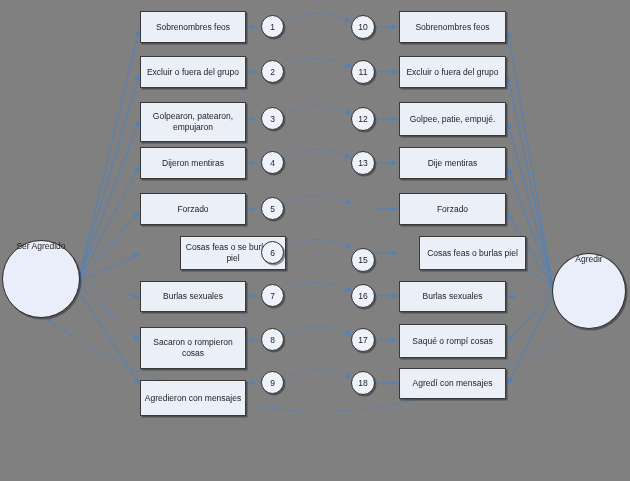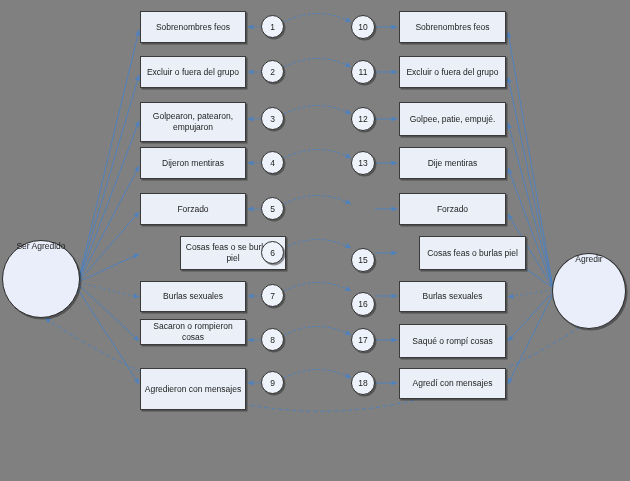--- a/index.html
+++ b/index.html
@@ -152,24 +152,24 @@
     </div>
   <div class="node-box" style="left:140px;top:193px;width:106px;height:32px;">
     <span>Forzado</span>
     </div>
   <div class="node-box" style="left:140px;top:236px;width:106px;height:34px;margin-left:40px;">
     <span>Cosas feas o se burlaron piel</span>
     </div>
   <div class="node-box" style="left:140px;top:281px;width:106px;height:31px;">
     <span>Burlas sexuales</span>
     </div>
-  <div class="node-box" style="left:140px;top:319px;width:106px;height:26px;">
+  <div class="node-box" style="left:140px;top:327px;width:106px;height:42px;">
     <span>Sacaron o rompieron cosas</span>
     </div>
-  <div class="node-box" style="left:140px;top:368px;width:106px;height:42px;">
+  <div class="node-box" style="left:140px;top:380px;width:106px;height:36px;">
     <span>Agredieron con mensajes</span>
     </div>
 
   <div class="node-circle" style="left:261px;top:15px;width:23px;height:23px;">
     <span>1</span>
     </div>
   <div class="node-circle" style="left:261px;top:60px;width:23px;height:23px;">
     <span>2</span>
     </div>
   <div class="node-circle" style="left:261px;top:107px;width:23px;height:23px;">
@@ -205,21 +205,21 @@
     </div>
   <div class="node-circle" style="left:351px;top:151px;width:24px;height:24px;">
     <span>13</span>
     </div>
   <div class="node-circle" style="left:351px;top:197px;width:24px;height:24px;margin-left:48px;">
     <span>14</span>
     </div>
   <div class="node-circle" style="left:351px;top:241px;width:24px;height:24px;margin-top:7px;">
     <span>15</span>
     </div>
-  <div class="node-circle" style="left:351px;top:284px;width:24px;height:24px;margin-top:8px;">
+  <div class="node-circle" style="left:351px;top:284px;width:24px;height:24px;">
     <span>16</span>
     </div>
   <div class="node-circle" style="left:351px;top:328px;width:24px;height:24px;">
     <span>17</span>
     </div>
   <div class="node-circle" style="left:351px;top:371px;width:24px;height:24px;">
     <span>18</span>
     </div>
 
   <div class="node-box" style="left:399px;top:11px;width:107px;height:32px;">

